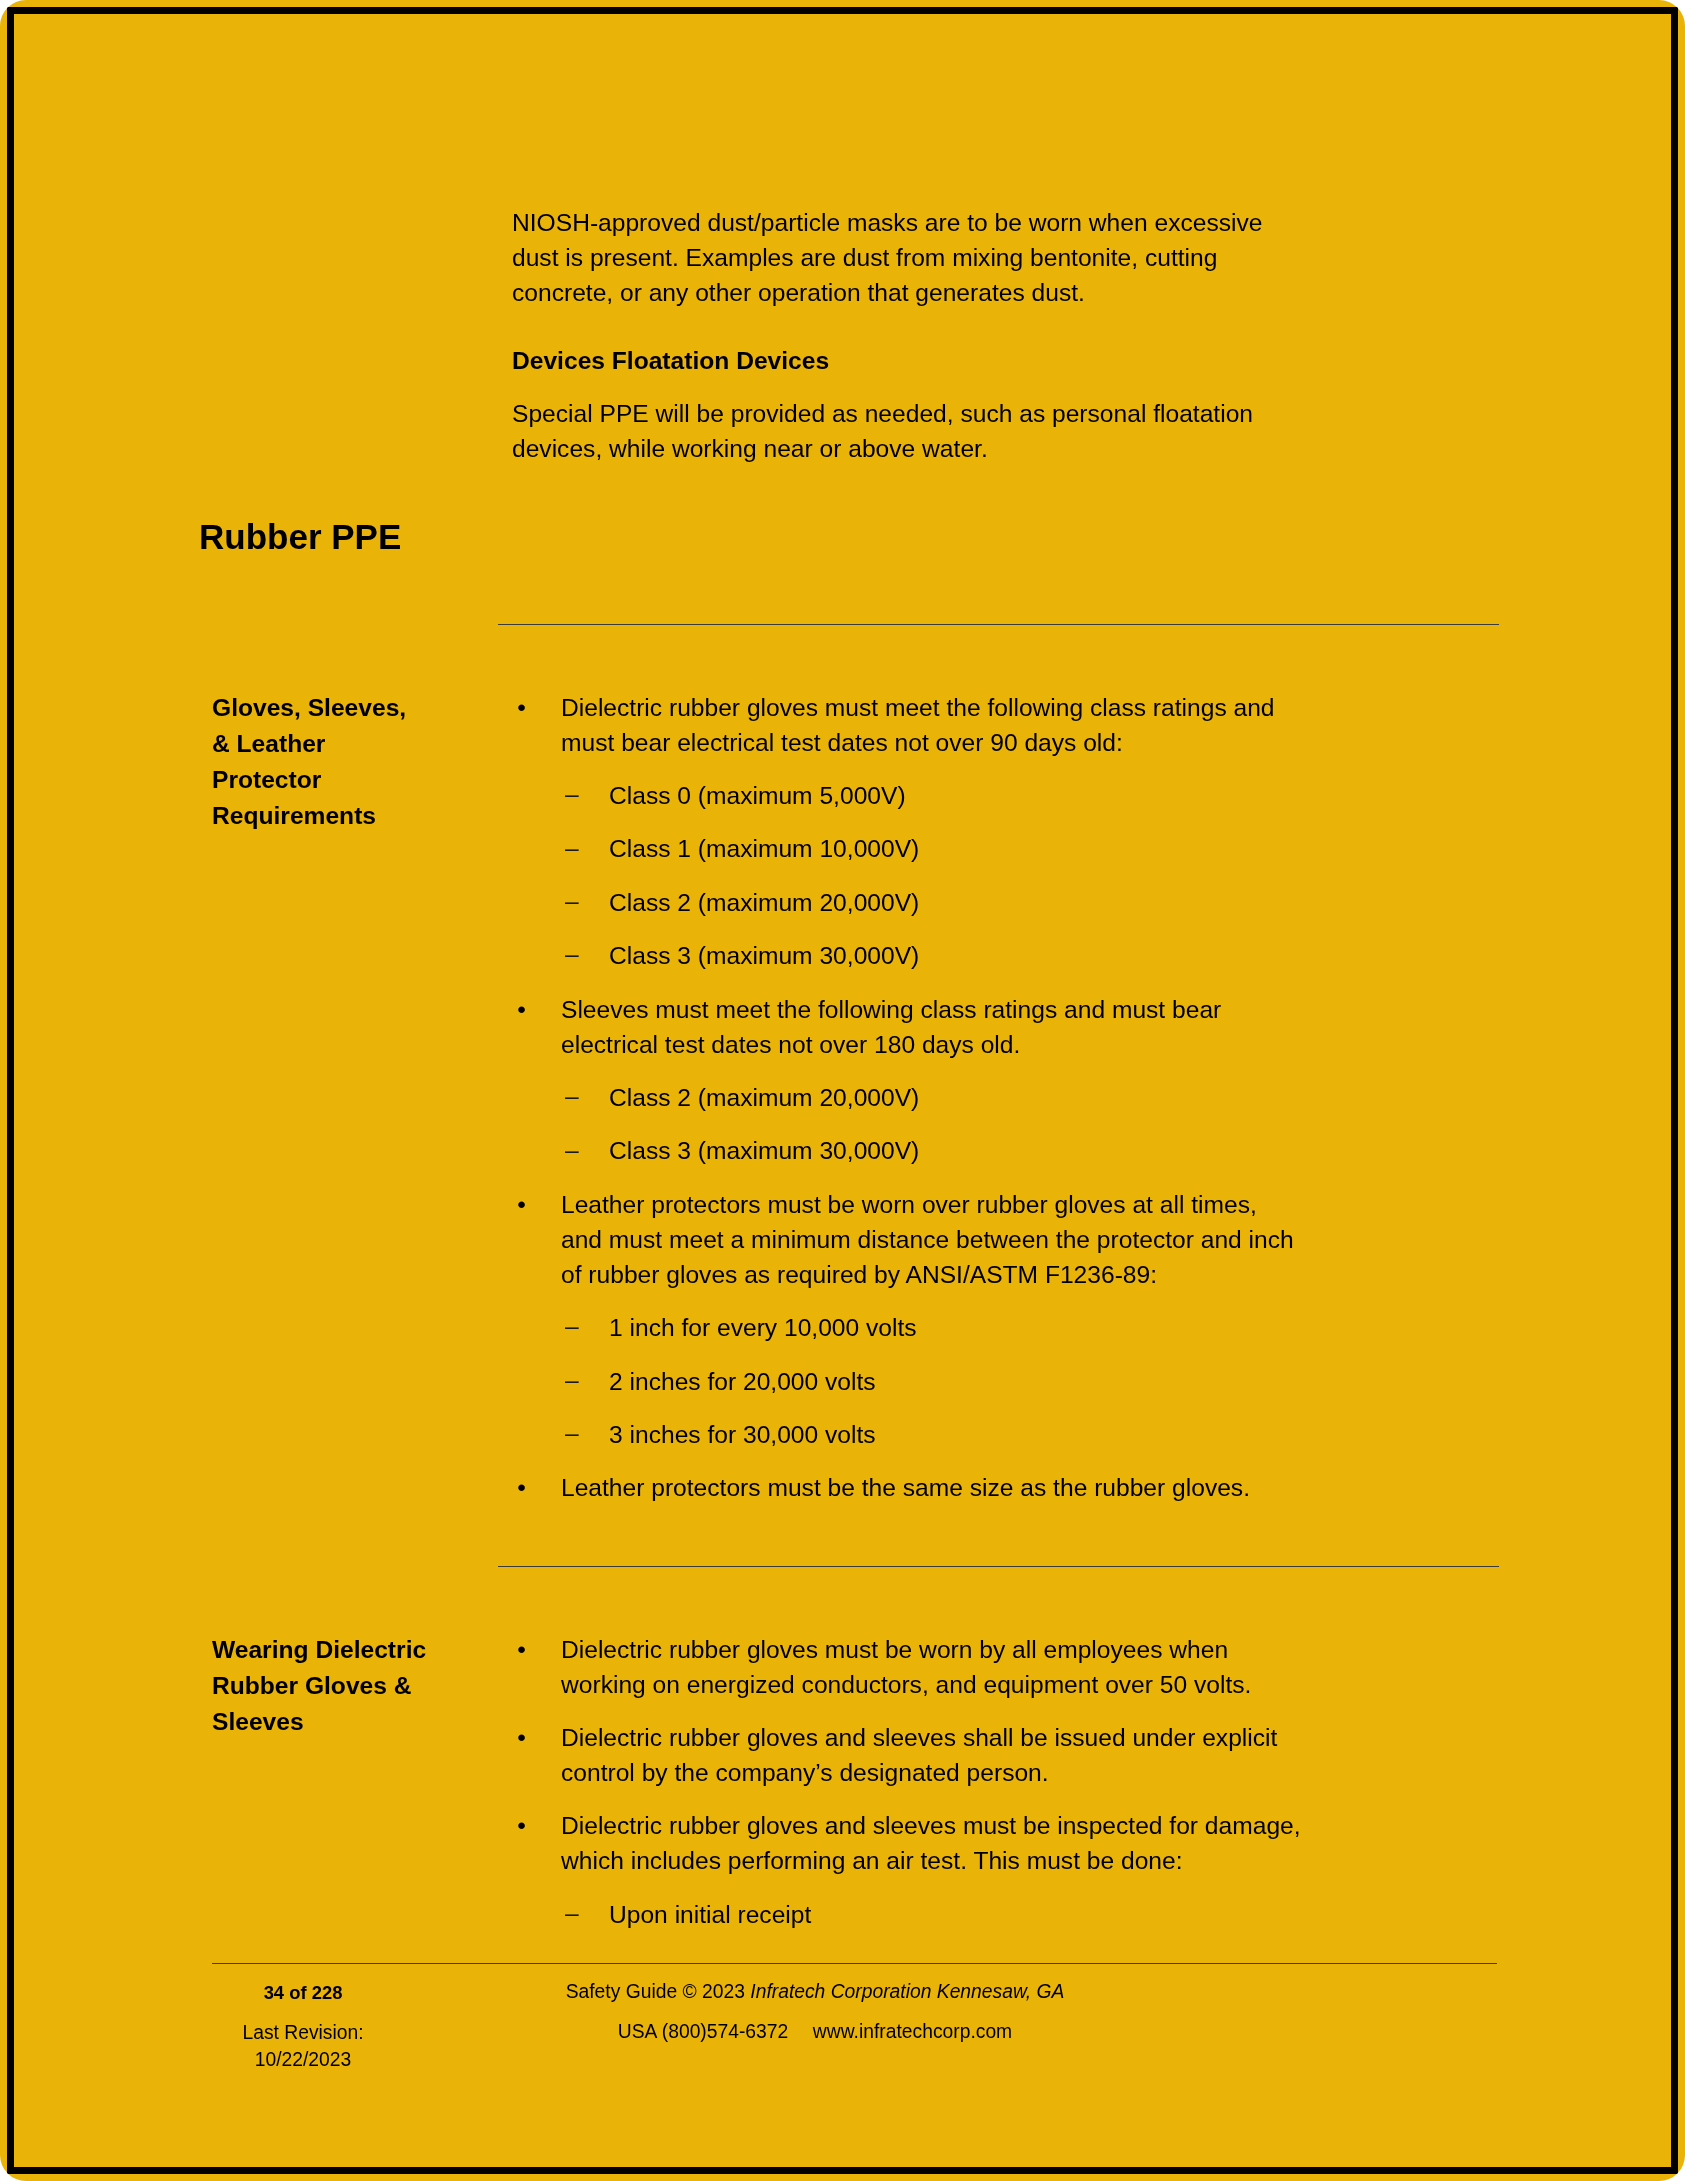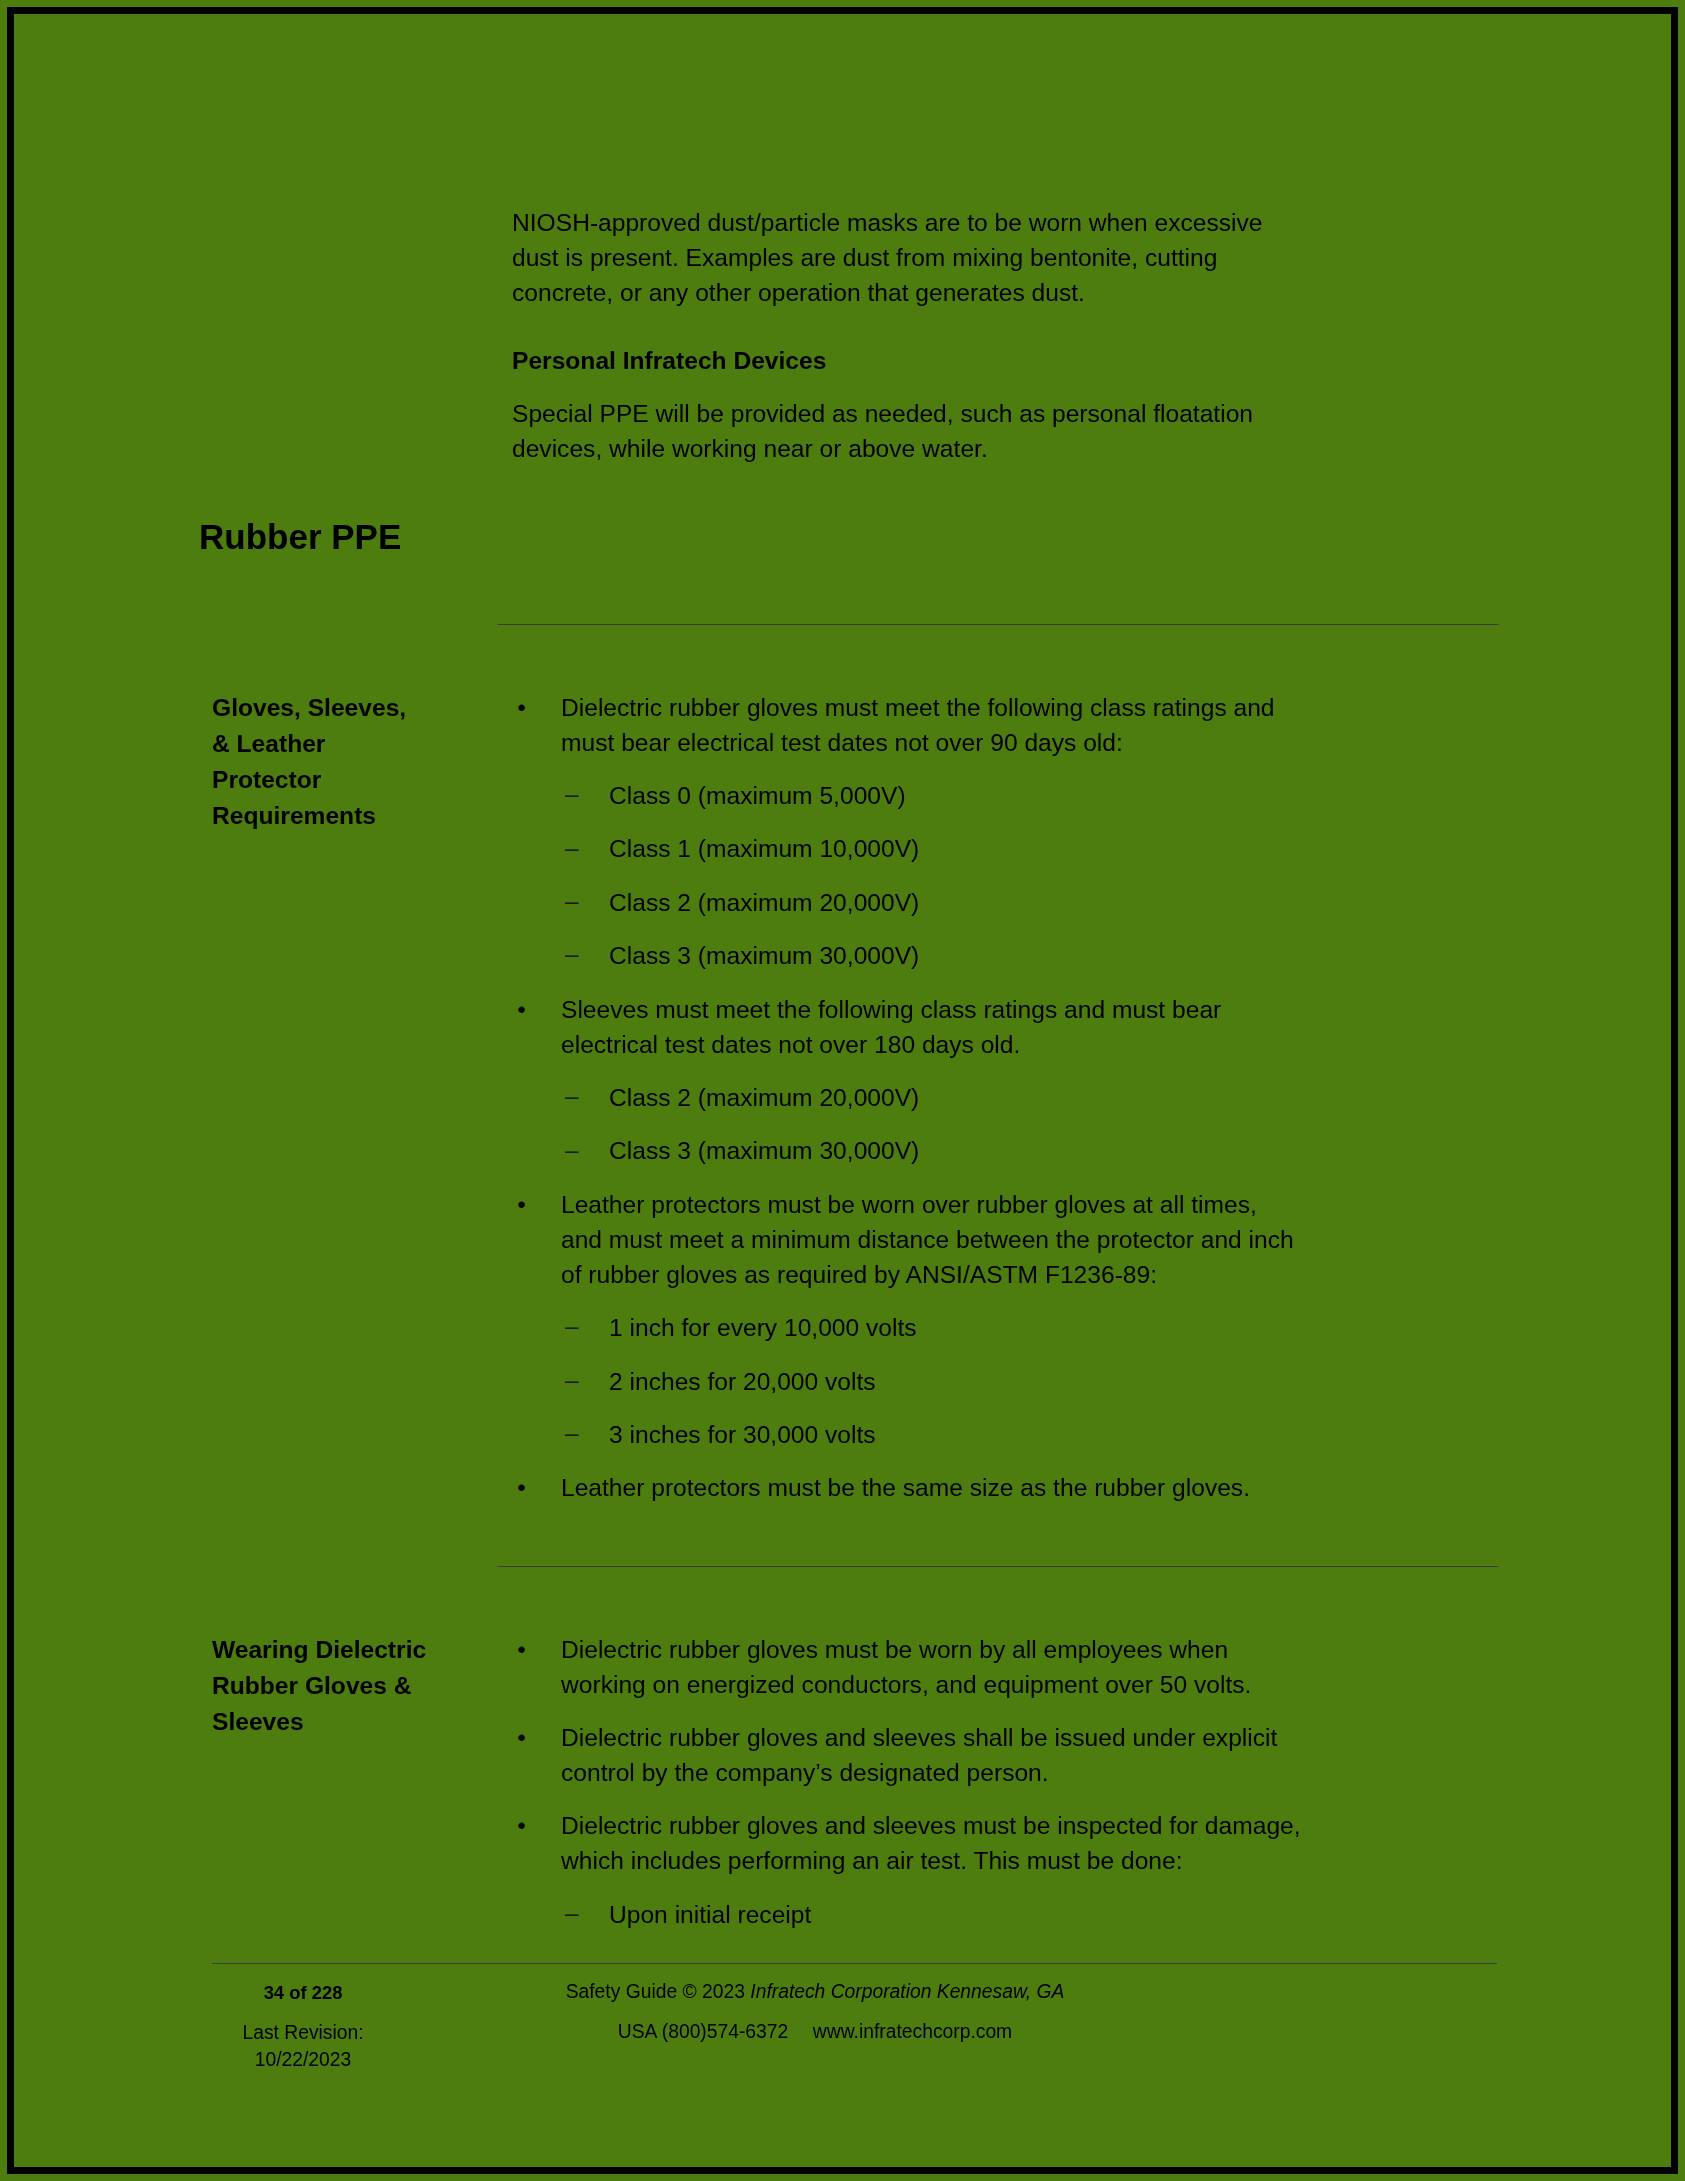--- a/index.html
+++ b/index.html
@@ -1,23 +1,24 @@
 <!DOCTYPE html>
 <html style="font-size:14px"><head>
 <meta charset="utf-8">
 <style>
   html, body { margin: 0; padding: 0; background: #ffffff; }
   .page {
     position: relative;
     width: 1685px;
     height: 2181px;
-    background: #4d7c0f;
+    background: #eab308;
     color: #000000;
     font-family: "Liberation Sans", sans-serif;
     overflow: hidden;
+    border-radius: 26px;
   }
   .frame {
     position: absolute;
     inset: 7px;
     border: 7px solid #000000;
     pointer-events: none;
   }
 
   
   .intro {
@@ -110,21 +111,21 @@
 </head>
 <body>
 
 <div class="page">
   <div class="frame"></div>
 
   <div class="intro">
     <p>NIOSH-approved dust/particle masks are to be worn when excessive
 dust is present. Examples are dust from mixing bentonite, cutting
 concrete, or any other operation that generates dust.</p>
-    <h3>Personal Infratech Devices</h3>
+    <h3>Devices Floatation Devices</h3>
     <p>Special PPE will be provided as needed, such as personal floatation
 devices, while working near or above water.</p>
   </div>
 
   <h1 class="main-heading">Rubber PPE</h1>
 
   <hr class="rule rule-section rule-1">
 
   <div class="section-row">
     <div class="side-col">

